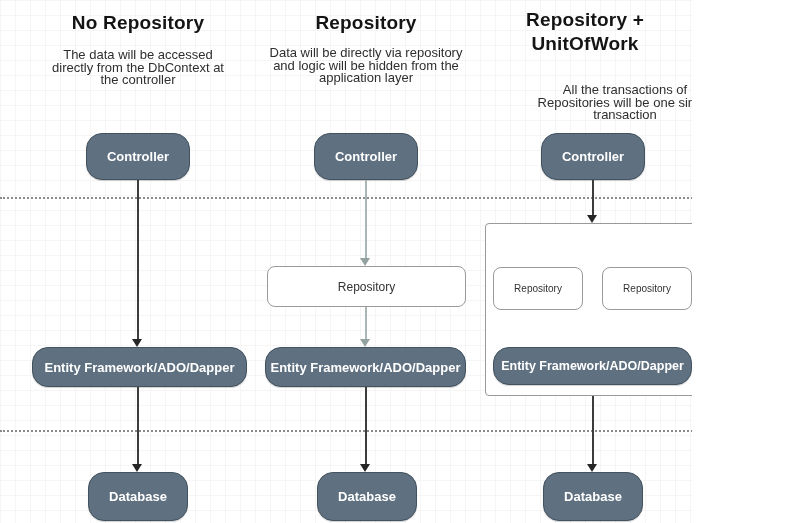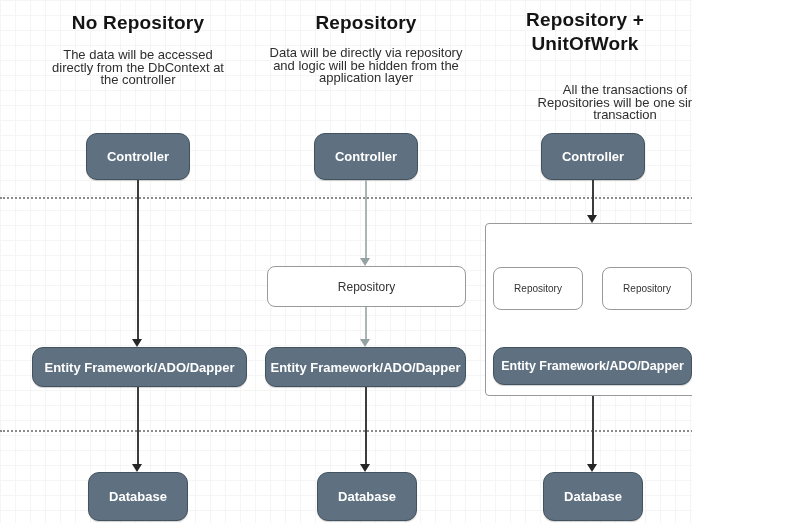--- a/index.html
+++ b/index.html
@@ -56,21 +56,21 @@
   .d1 { left: 48px;  top: 49px; width: 180px; }
   .d2 { left: 266px; top: 47px; width: 200px; }
   .d3 { left: 503px; top: 84px; width: 180px; margin-left: 32px; }
 
   
   .node {
     position: absolute;
     box-sizing: border-box;
     background: #5f7080;
     border: 1px solid #42525f;
-    border-radius: 11px;
+    border-radius: 16px;
     color: #ffffff;
     font-weight: 700;
     font-size: 13px;
     display: flex;
     align-items: center;
     justify-content: center;
     text-align: center;
     box-shadow: 0 1px 1px rgba(0,0,0,0.18);
   }
   .c1-controller { left: 86px;  top: 133px; width: 104px; height: 47px; }

